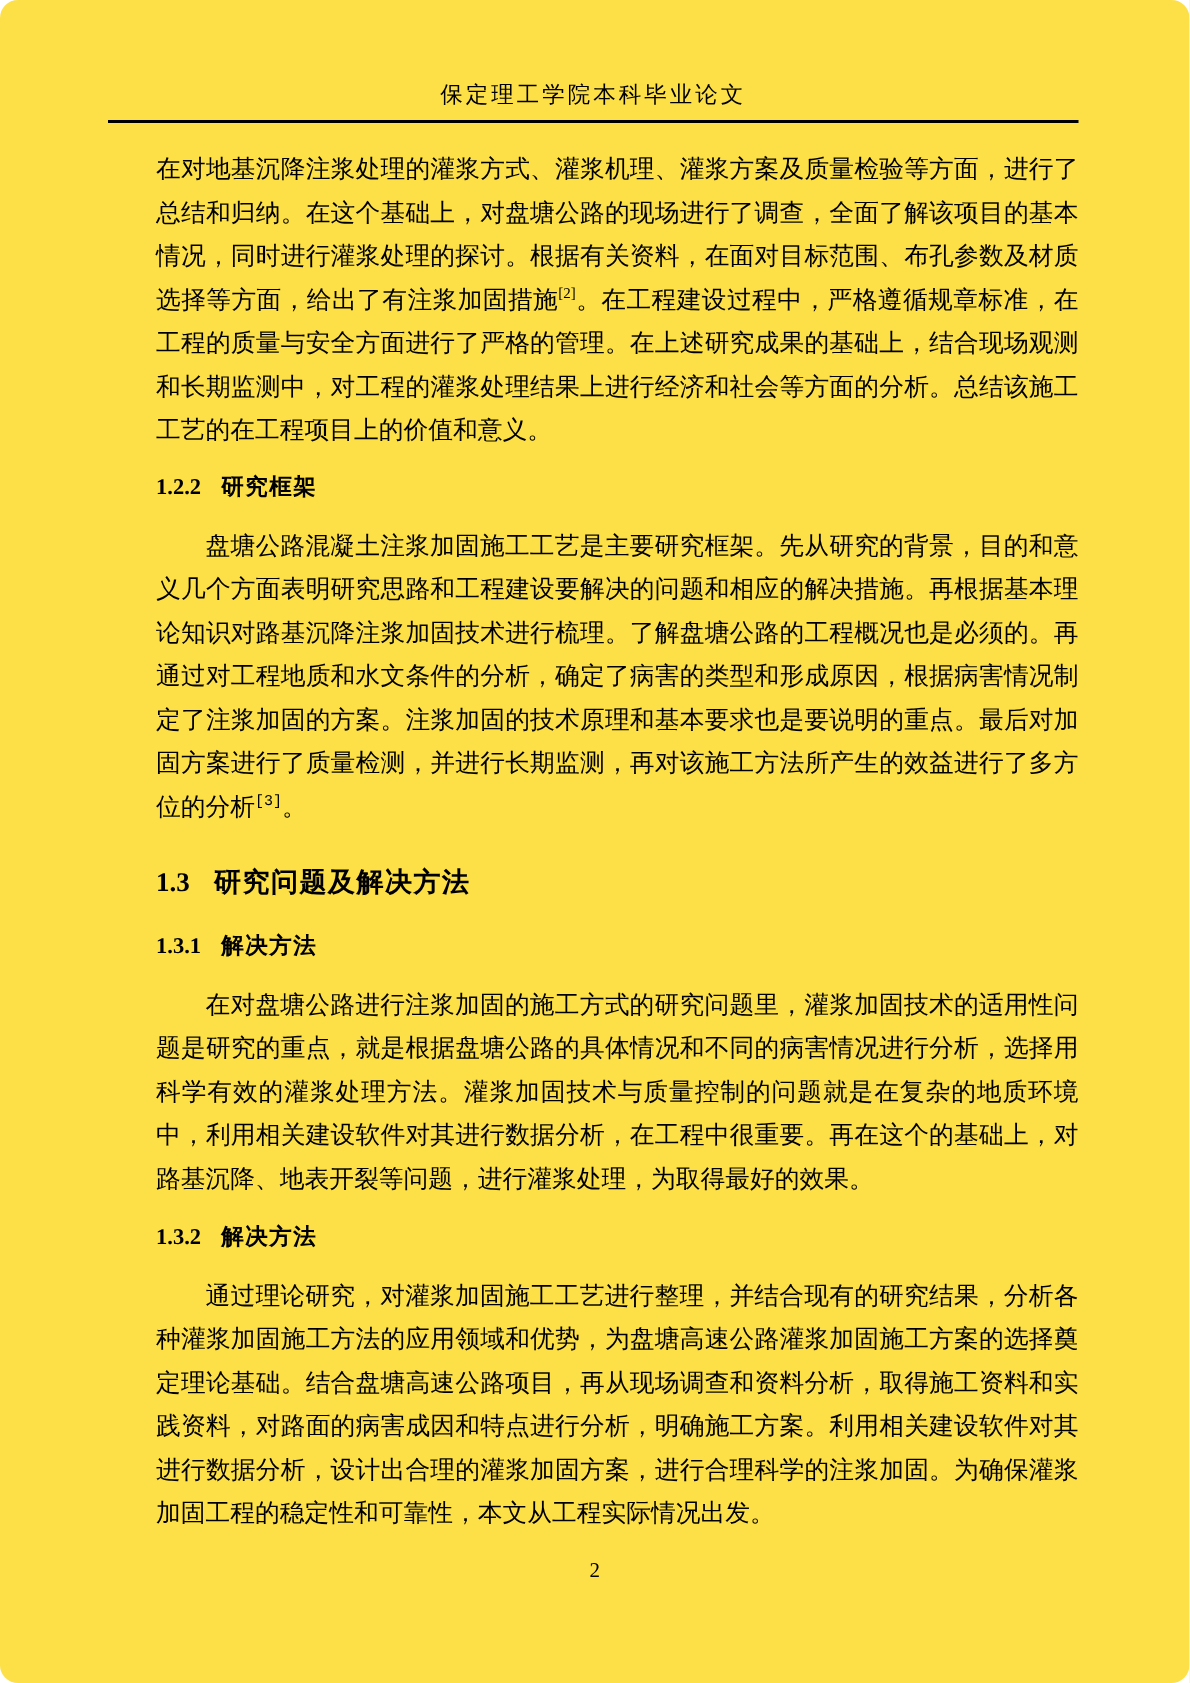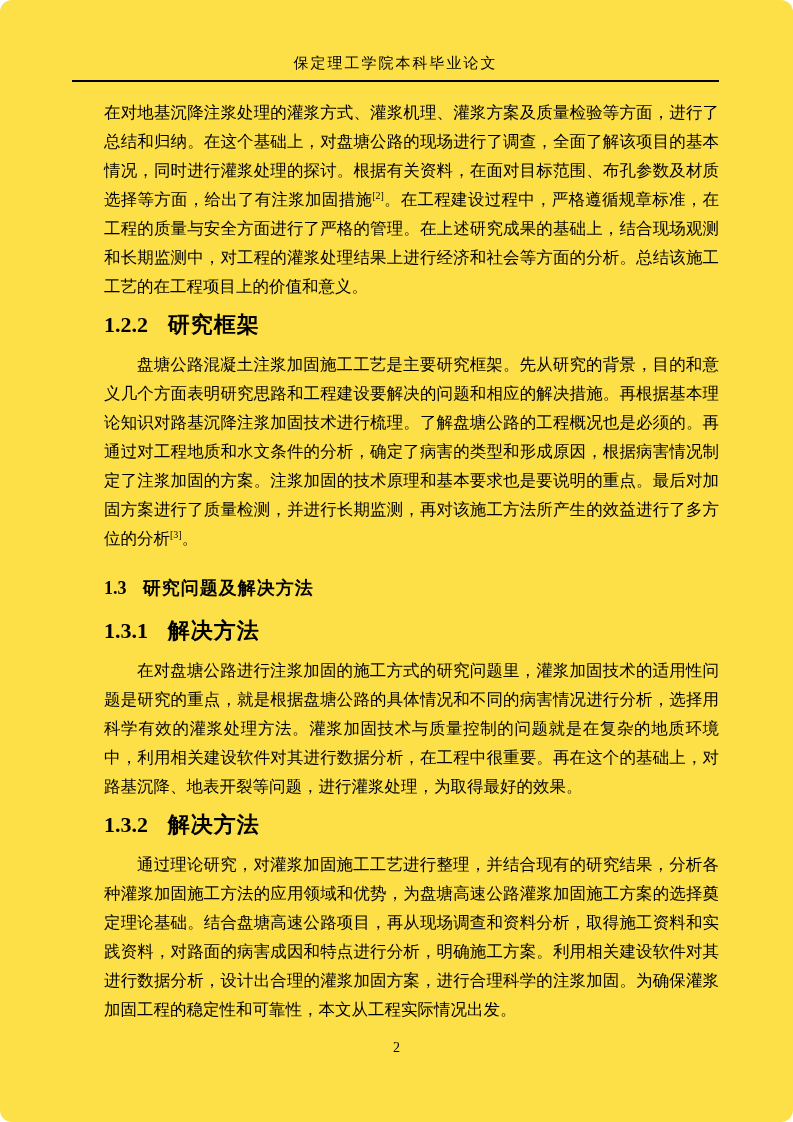--- a/index.html
+++ b/index.html
@@ -32,29 +32,30 @@
   }
   p.para {
     margin: 0;
     font-size: 16.5px;
     line-height: 29px;
     text-align: justify;
     text-justify: inter-ideograph;
   }
   p.para.indent {
     text-indent: 2em;
+    font-family: Liberation Mono, monospace;
   }
   sup.ref {
     font-size: 10px;
     line-height: 0;
     vertical-align: super;
   }
   .h3 {
     margin: 12px 0 13px 0;
-    font-size: 22px;
+    font-size: 15px;
     line-height: 24px;
     font-weight: bold;
   }
   .h2 {
     margin: 21px 0 17px 0;
     font-size: 18px;
     line-height: 28px;
     font-weight: bold;
   }
   .h2 .num, .h3 .num {

